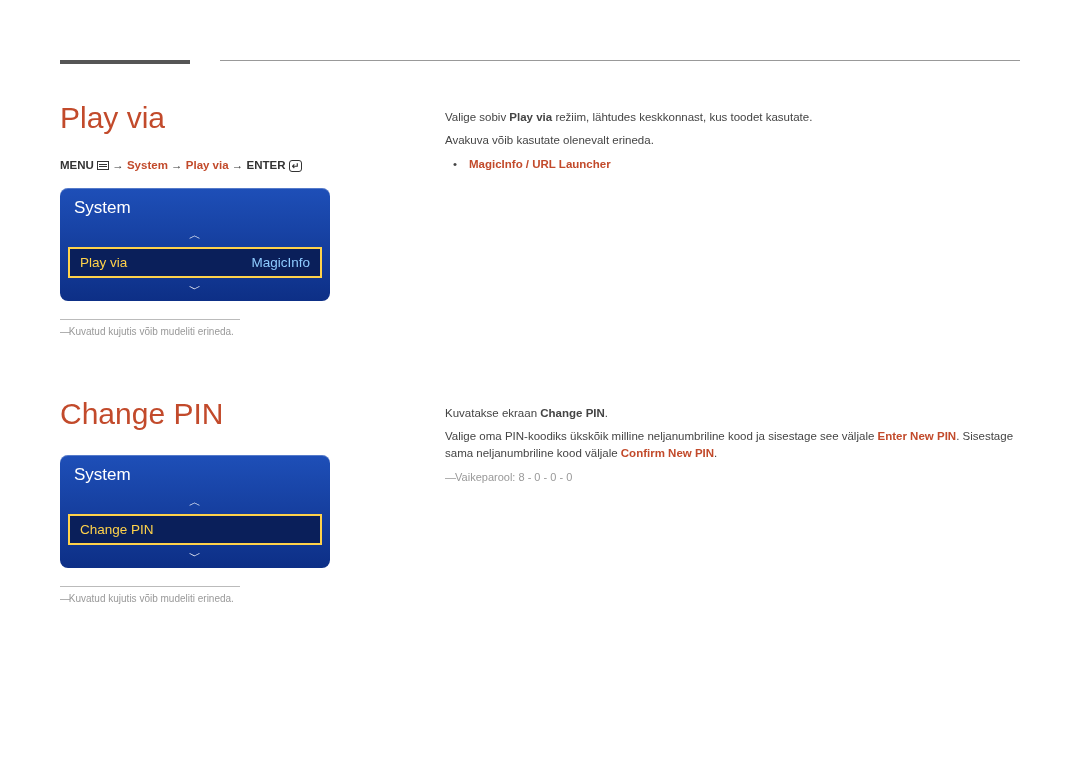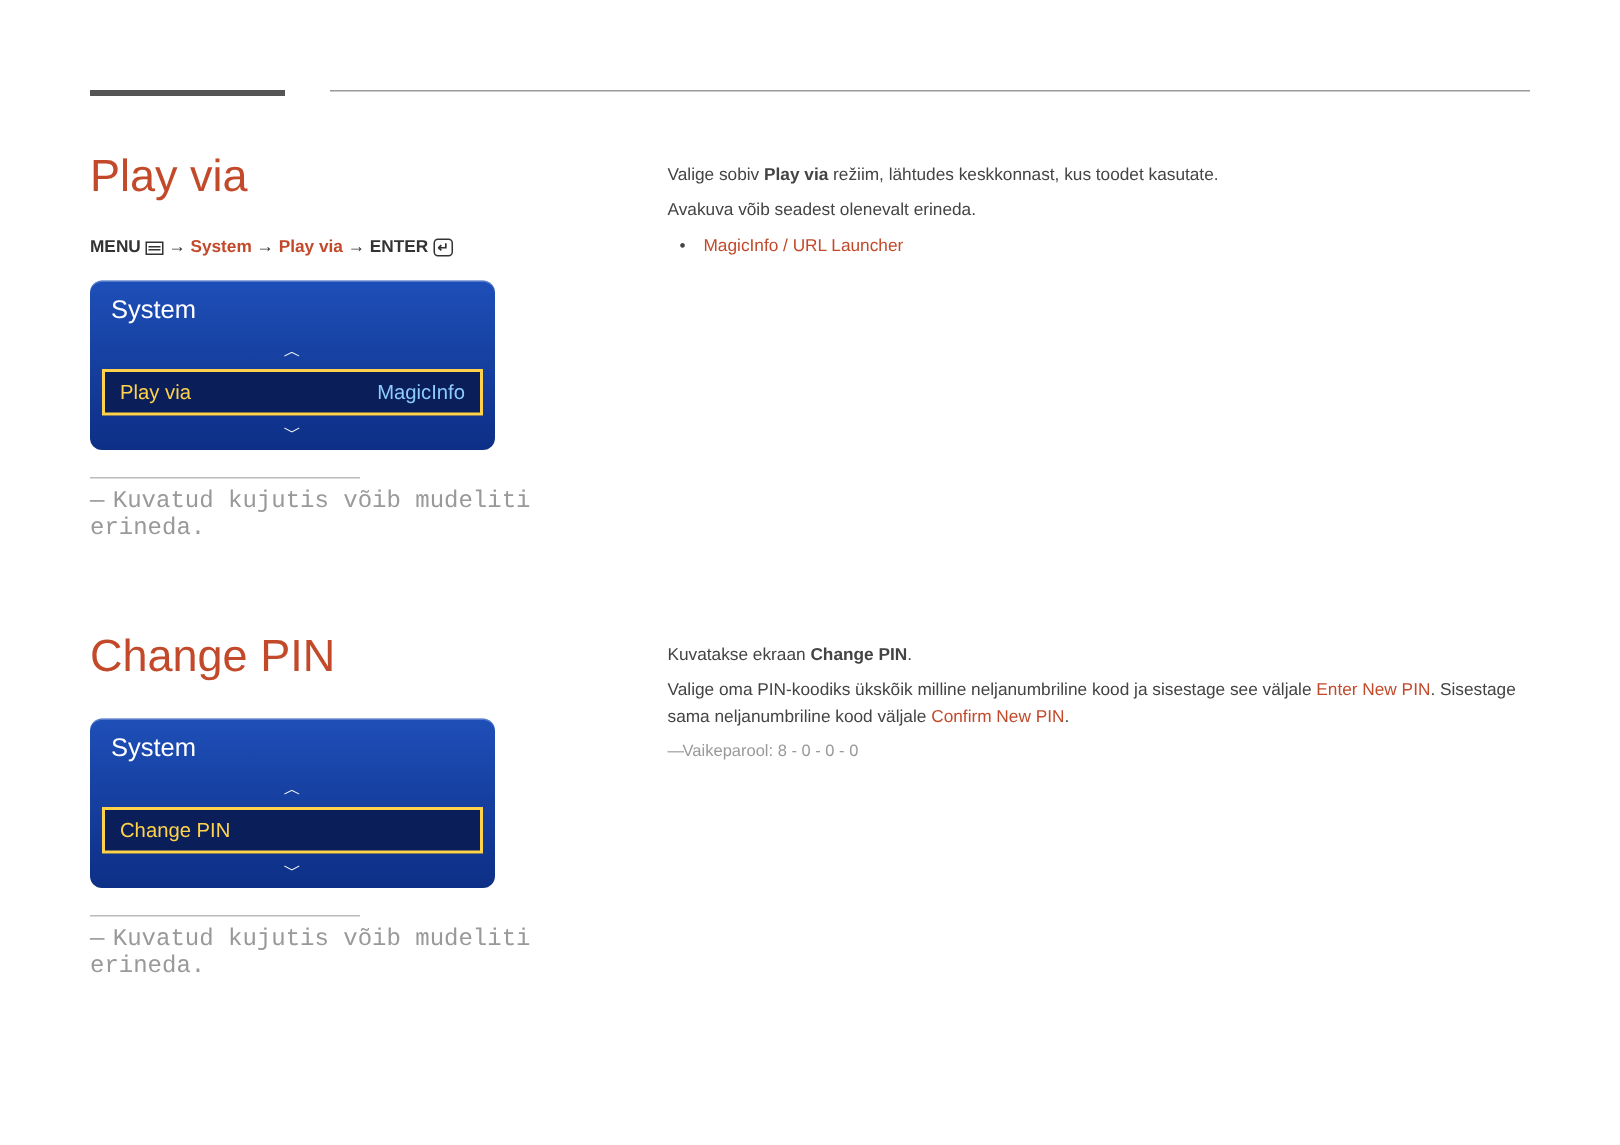--- a/index.html
+++ b/index.html
@@ -87,31 +87,30 @@
   }
   .menu-card .row .k { color: #ffd24a; }
   .menu-card .row .v { color: #8ecbff; }
   .footnote-rule {
     border-top: 1px solid #bbb;
     width: 180px;
     margin-top: 18px;
     margin-bottom: 6px;
   }
   .footnote {
-    font-size: 16px;
+    font-size: 10px;
     color: #999;
-    font-family: Liberation Mono, monospace;
   }
   .footnote::before {
     content: "― ";
     letter-spacing: -2px;
   }
   .right p { margin-bottom: 6px; }
   .right .b { font-weight: bold; }
-  .right .hl { color: #c24a2b; font-weight: normal; }
+  .right .hl { color: #c24a2b; font-weight: bold; }
   .right ul { list-style: none; margin-top: 6px; }
   .right ul li::before {
     content: "•";
     display: inline-block;
     width: 16px;
     color: #444;
     margin-left: 8px;
   }
   .right .note {
     color: #999;
@@ -171,21 +170,21 @@
         </div>
         <div class="arrows">﹀</div>
       </div>
       <div class="footnote-rule"></div>
       <div class="footnote">Kuvatud kujutis võib mudeliti erineda.</div>
     </div>
     <div class="right">
       <p>
         <span>Valige sobiv </span><span class="b">Play via</span><span> režiim, lähtudes keskkonnast, kus toodet kasutate.</span>
       </p>
-      <p>Avakuva võib seadest olenevalt erineda.</p>
+      <p>Avakuva võib kasutate olenevalt erineda.</p>
       <ul>
         <li><span class="hl">MagicInfo / URL Launcher</span></li>
       </ul>
     </div>
   </div>
 
   <div class="columns section">
     <div class="left">
       <h1>Change PIN</h1>
       <div class="menu-card">

